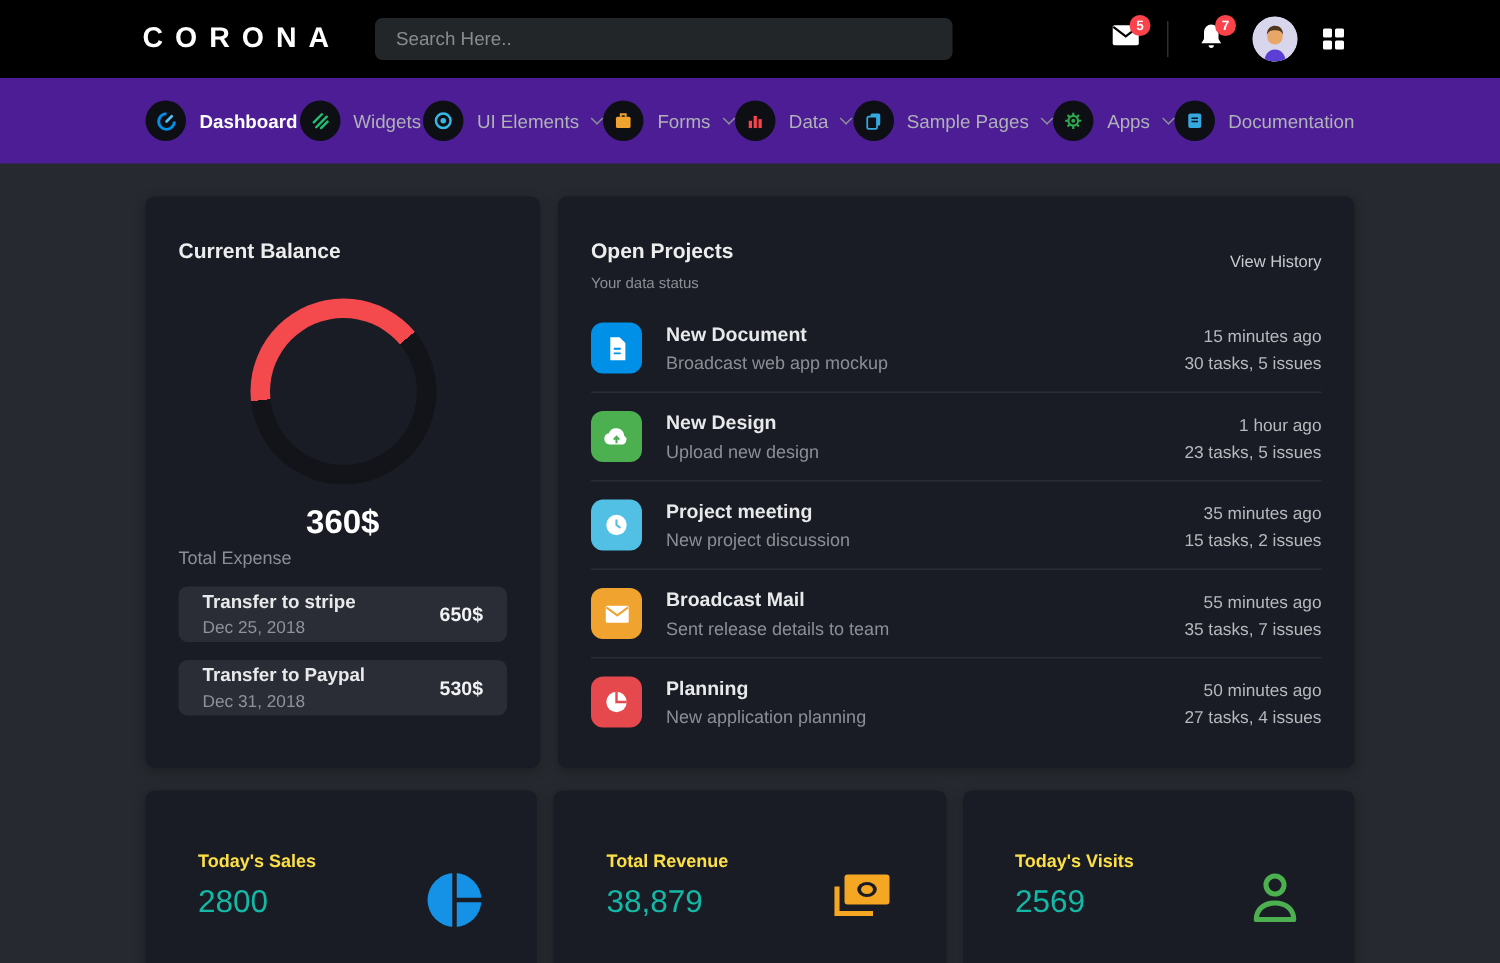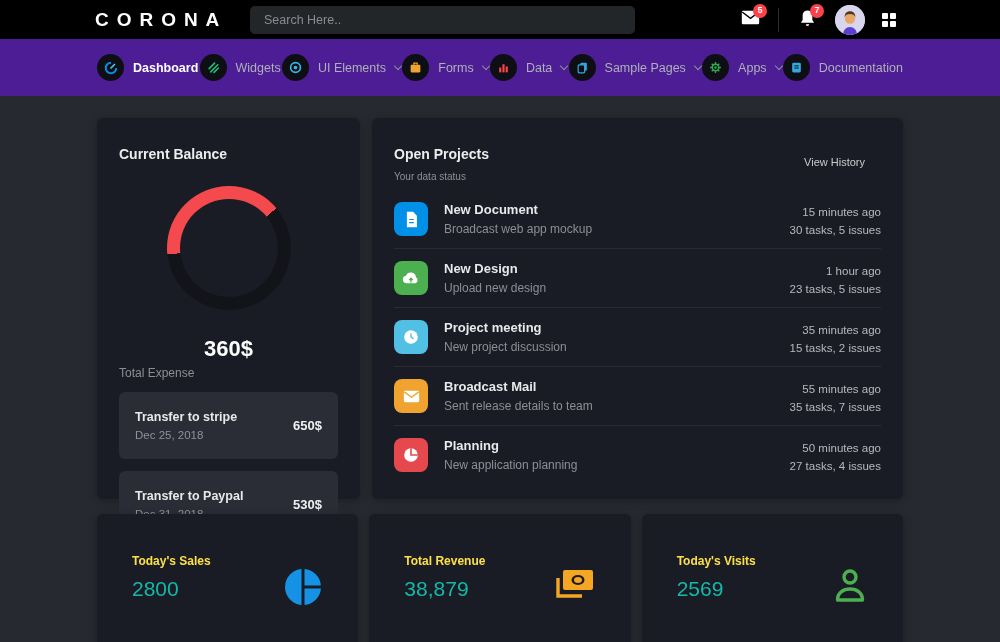--- a/index.html
+++ b/index.html
@@ -3,21 +3,21 @@
 <meta charset="utf-8">
 <style>
   * { margin:0; padding:0; box-sizing:border-box; }
   html,body { width:1000px; height:642px; overflow:hidden; }
   body {
     font-family:"Liberation Sans","DejaVu Sans",sans-serif;
     background:#26292f; color:#e9eaeb;
   }
   
   .topbar {
-    height:39px; background:#000; display:flex; align-items:center;
+    height:52px; background:#000; display:flex; align-items:center;
   }
   .logo-wrap { width:250px; padding-left:95px; flex:none; }
   .logo {
     color:#fff; font-size:19px; font-weight:700; letter-spacing:0.42em;
   }
   .search-wrap { flex:none; }
   .search-input {
     width:385px; height:28px; background:#232629; border:none; border-radius:5px;
     color:#d7d9db; font-size:12.5px; padding:0 14px; outline:none;
     font-family:"Liberation Sans","DejaVu Sans",sans-serif;
@@ -62,33 +62,33 @@
     background:#191c24; border-radius:6px; box-shadow:0 2px 8px rgba(0,0,0,.25);
   }
   .card-title { font-size:14px; font-weight:700; color:#eceded; }
   
   .balance-card { height:381px; padding:28px 22px; }
   .donut {
     width:124px; height:124px; border-radius:50%; margin:24px auto 0; position:relative;
     background:conic-gradient(from 264deg, #f4494d 0 146deg, #121419 146deg 360deg);
   }
   .donut::after { content:""; position:absolute; inset:13px; border-radius:50%; background:#191c24; }
-  .balance-amount { text-align:center; font-size:22px; font-weight:600; color:#fff; margin-top:26px; }
+  .balance-amount { text-align:center; font-size:22px; font-weight:600; color:#fff; margin-top:12px; }
   .balance-sub { text-align:left; font-size:12px; color:#8b8f95; margin-top:4px; }
   .transfer-row {
-    background:#2a2d35; border-radius:6px; padding:18px 16px; margin-top:12px;
+    background:#2a2d35; border-radius:6px; padding:3px 16px; margin-top:12px;
     display:flex; align-items:center; justify-content:space-between;
   }
   .transfer-title { font-size:12.5px; font-weight:700; color:#e8e9ea; }
   .transfer-date { font-size:11.5px; color:#8f9298; margin-top:5px; }
   .transfer-amount { font-size:13px; font-weight:700; color:#f0f1f2; }
   
   .projects-card { height:381px; padding:28px 22px 10px; position:relative; }
   .projects-sub { font-size:10px; color:#8b8f95; margin-top:9px; }
-  .view-history { position:absolute; top:38px; right:38px; font-size:11px; color:#c9cbce; cursor:pointer; }
+  .view-history { position:absolute; top:38px; right:22px; font-size:11px; color:#c9cbce; cursor:pointer; }
   .proj-list { margin-top:8px; }
   .proj-row {
     display:flex; align-items:flex-end; padding:12px 0; border-bottom:1px solid #2a2c31;
   }
   .proj-row:last-child { border-bottom:none; }
   .proj-icon {
     width:34px; height:34px; border-radius:8px; flex:none;
     display:flex; align-items:center; justify-content:center;
   }
   .proj-texts { margin-left:16px; }

